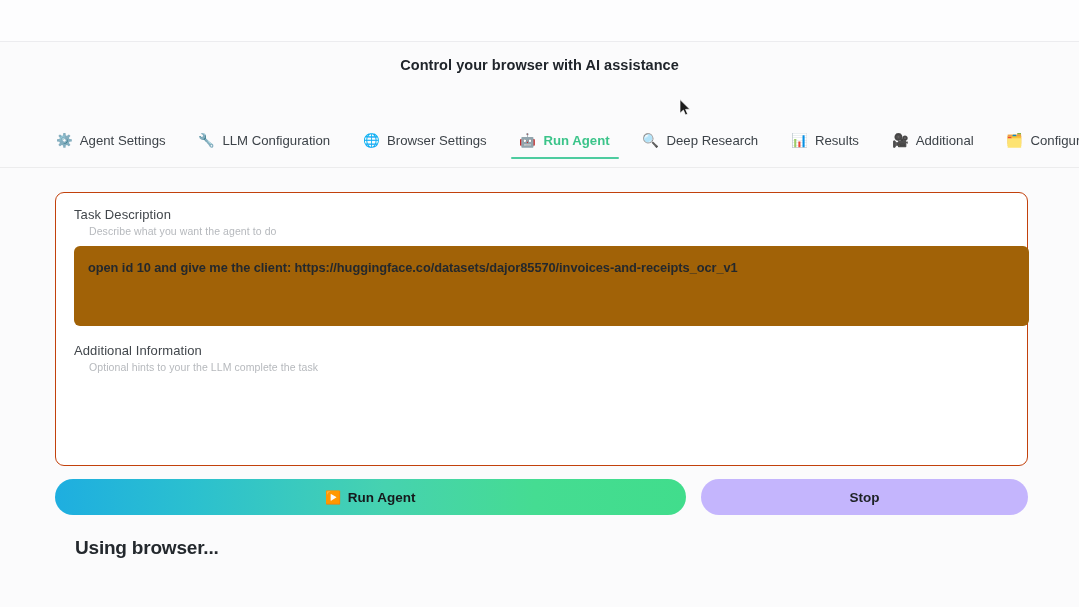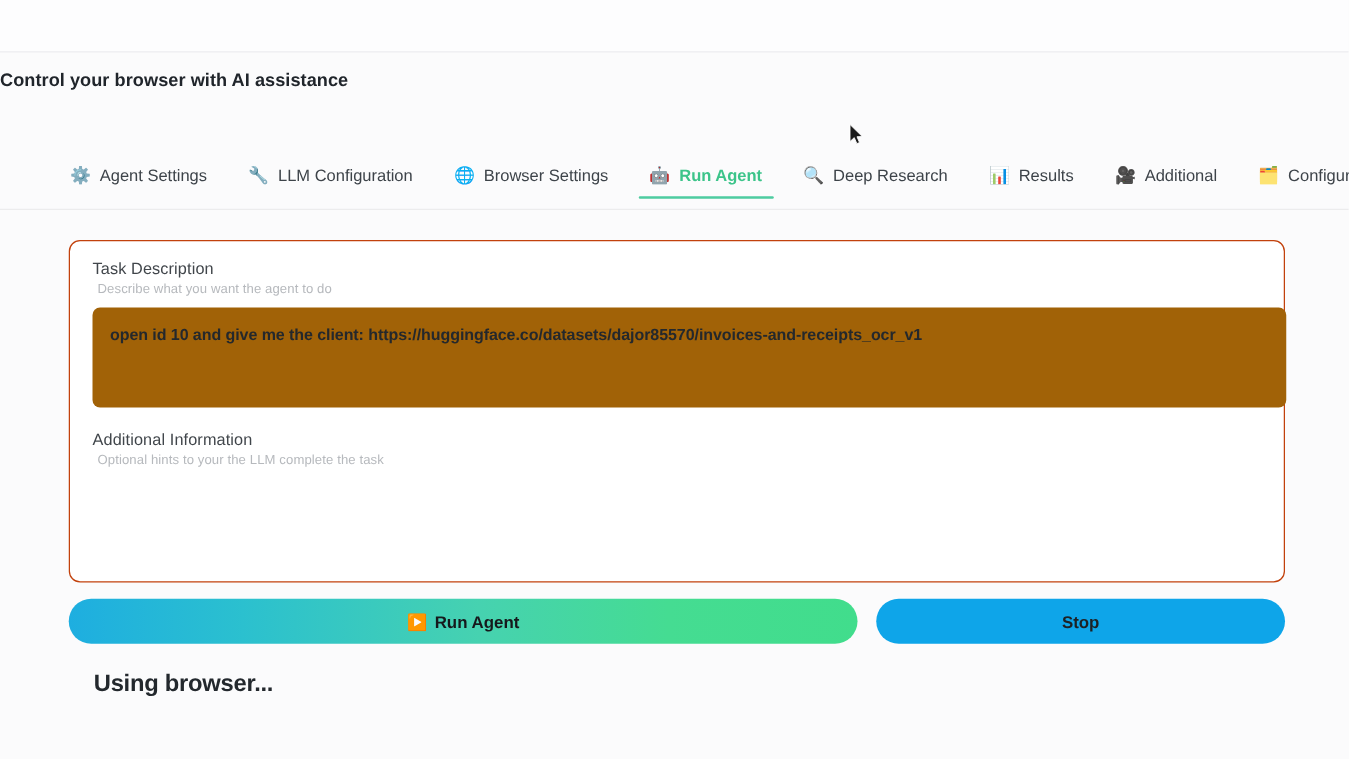--- a/index.html
+++ b/index.html
@@ -18,21 +18,21 @@
 
   
   .top-strip {
     height: 41px;
     background: #fdfdfe;
     border-bottom: 1px solid #ececef;
     width: 100%;
   }
 
   .page-heading {
-    text-align: left;
+    text-align: center;
     font-size: 14.5px;
     font-weight: bold;
     color: #20252b;
     padding-top: 15px;
     letter-spacing: 0.05px;
   }
 
   
   .tabbar {
     position: absolute;
@@ -97,21 +97,21 @@
   }
   .field-label {
     font-size: 13px;
     color: #41464b;
     margin: 0 0 3px 0;
     letter-spacing: 0.1px;
   }
   .field-hint {
     font-size: 10.5px;
     color: #b6b9bd;
-    margin: 0 0 9px 4px;
+    margin: 0 0 9px 15px;
     letter-spacing: 0.08px;
   }
   .textarea {
     background: #a16207;
     border: none;
     border-radius: 6px;
     box-sizing: border-box;
     width: 955px;
     padding: 13px 14px;
     font-size: 12.8px;
@@ -151,21 +151,21 @@
     cursor: pointer;
     box-sizing: border-box;
   }
   .btn-run {
     width: 631px;
     background: linear-gradient(90deg, #1eaee0 0%, #2bc0cf 22%, #46d2b0 52%, #45dc92 76%, #41dd8c 100%);
   }
   .btn-run .play-ico { font-size: 13px; line-height: 1; }
   .btn-stop {
     width: 327px;
-    background: #0ea5e9;
+    background: #c4b5fd;
     color: #1d2125;
   }
 
   
   .status {
     position: absolute;
     left: 75px;
     top: 537px;
     font-size: 19px;
     font-weight: bold;

